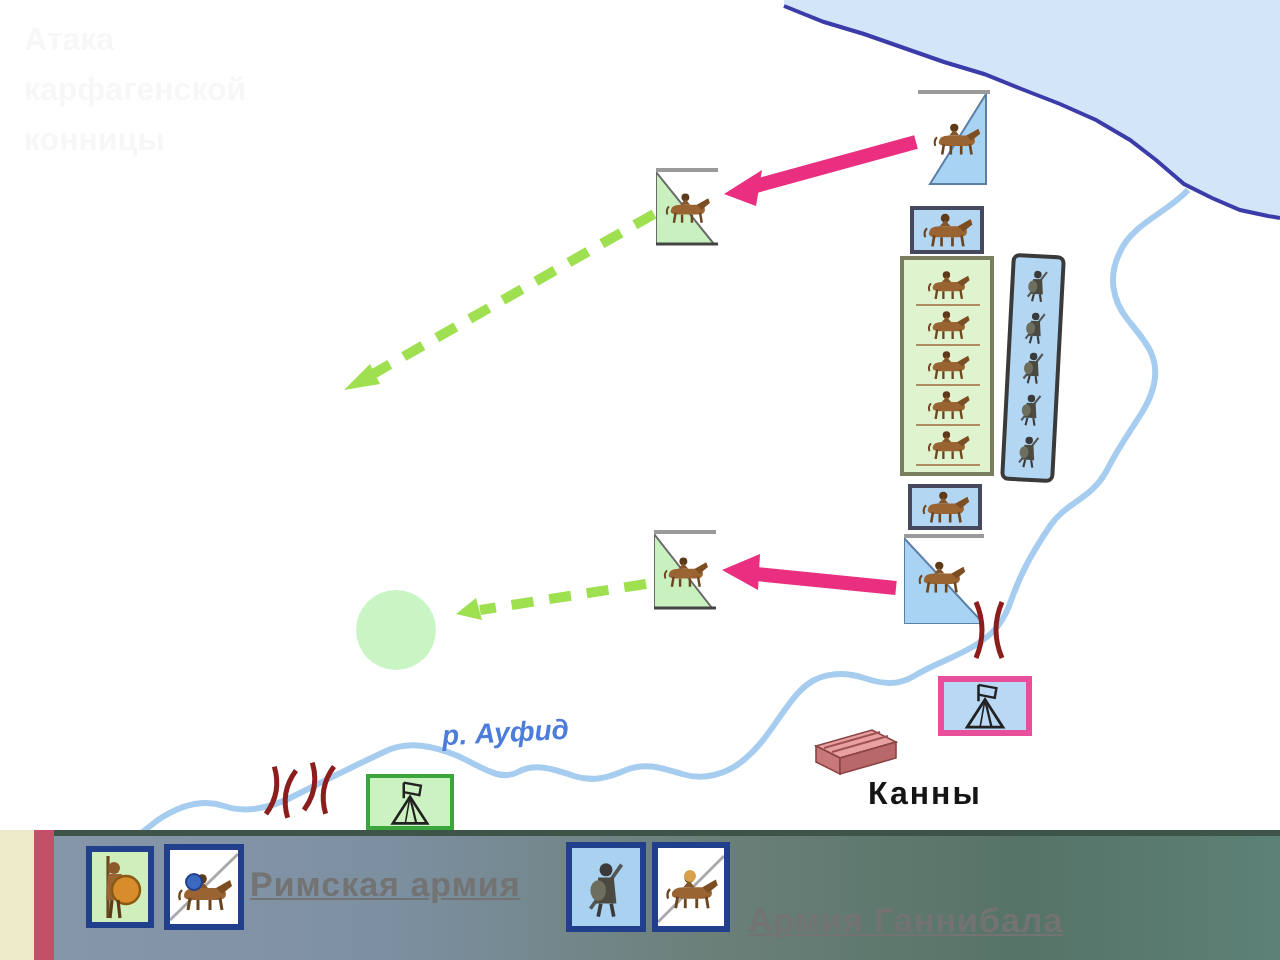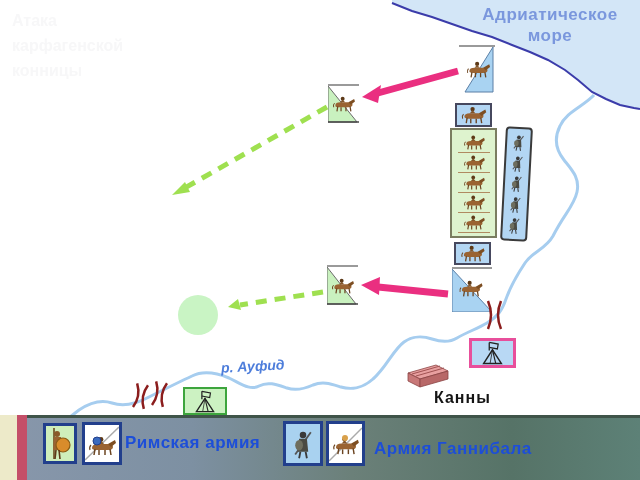--- a/index.html
+++ b/index.html
@@ -33,21 +33,21 @@
   .camp-carthage{background:#b8d8f4;border:3px solid #e84f9b;}
 
   
   .bar{left:0;top:415px;width:640px;height:65px;
        background:linear-gradient(to right,#8897ab 0%,#7d90a2 30%,#6b8079 55%,#567367 80%,#5d8177 100%);
        border-top:3px solid #3f5449;box-sizing:border-box;}
   .strip-cream{left:0;top:415px;width:17px;height:65px;background:#edeac9;}
   .strip-crimson{left:17px;top:415px;width:10px;height:65px;background:#c44f68;}
   .lg-box{box-sizing:border-box;border:3px solid #223f8c;display:flex;align-items:center;
           justify-content:center;overflow:hidden;}
-  .lg-label{color:#1d4ed8;font-weight:bold;font-size:17px;letter-spacing:.5px;white-space:nowrap;}
+  .lg-label{color:#737373;font-weight:bold;font-size:17px;letter-spacing:.5px;white-space:nowrap;text-decoration:underline;}
 </style>
 </head>
 <body>
 
 <svg width="0" height="0" style="position:absolute">
   <defs>
     <symbol id="sym-horse" viewBox="0 0 32 22">
       <path d="M5 10 Q3 12 4 15" stroke="#6b4420" stroke-width="1.2" fill="none"></path>
       <path d="M6 13 Q6 9 12 9 L22 9 Q27 9 27 12 Q27 15 22 15 L11 15 Q6 15 6 13Z" fill="#9a6332"></path>
       <path d="M22 9 L29 5 L30 8 L25 12Z" fill="#7d4e22"></path>
@@ -84,21 +84,20 @@
     <path d="M594 95 C584 106 566 112 560 126 C554 138 556 150 564 160 C572 170 580 178 577 192 C574 206 564 214 553 236 C545 250 533 251 525 263 C517 275 511 285 506 299 C502 311 497 317 487 323 C477 329 467 332 457 338 C449 343 441 342 432 339 C423 336 412 336 404 342 C393 350 386 368 373 379 C363 388 351 390 341 387 C331 384 323 381 313 385 C304 389 296 391 287 388 C278 385 268 381 259 386 C250 391 240 383 229 378 C217 373 204 370 192 376 C179 382 163 390 149 397 C136 404 124 407 112 403 C100 399 88 404 79 410 L70 417" fill="none" stroke="#a6cdef" stroke-width="3"></path>
     <circle cx="198" cy="315" r="20" fill="#c9f4c4"></circle>
   </svg>
 
   <div class="abs faint">
     <div>Атака</div>
     <div>карфагенской</div>
     <div>конницы</div>
   </div>
 
-  <div class="abs sea-label">Адриатическое море</div>
   <div class="abs river-label">р. Ауфид</div>
 
   <div class="abs tri-box" style="left:459px;top:45px;width:36px;height:48px;">
     <svg width="36" height="46" viewBox="0 0 36 46">
       <polygon points="34,0 34,45 6,45" fill="#a9d3f2" stroke="#5b7fa6" stroke-width="1"></polygon>
       <use href="#sym-horse" x="5" y="13" width="28" height="19"></use>
     </svg>
   </div>
 
   <div class="abs tri-box" style="left:328px;top:84px;width:31px;height:39px;">
@@ -261,15 +260,15 @@
         <use href="#sym-soldier" width="20" height="24"></use>
       </svg>
   </div>
   <div class="abs lg-box" style="left:326px;top:421px;width:39px;height:45px;background:#ffffff;">
     <svg width="33" height="39" viewBox="0 0 33 39">
       <line x1="33" y1="4" x2="0" y2="37" stroke="#aaa" stroke-width="1.5"></line>
       <use href="#sym-horse" x="1" y="11" width="31" height="21"></use>
       <circle cx="16" cy="14" r="3" fill="#d9a14b"></circle>
     </svg>
   </div>
-  <div class="abs lg-label" style="left:374px;top:439px;">Армия Ганнибала</div>
+  <div class="abs lg-label" style="left:374px;top:451px;">Армия Ганнибала</div>
 
 </div>
 
 </body></html>

